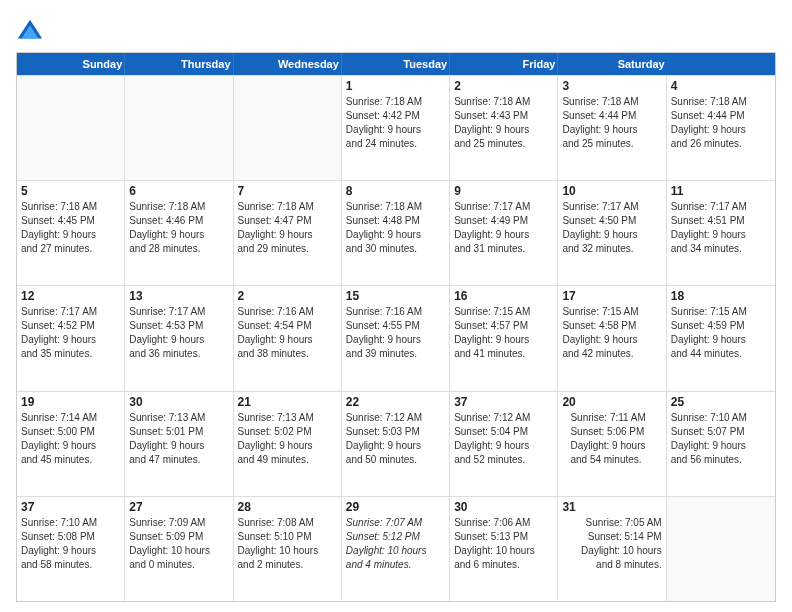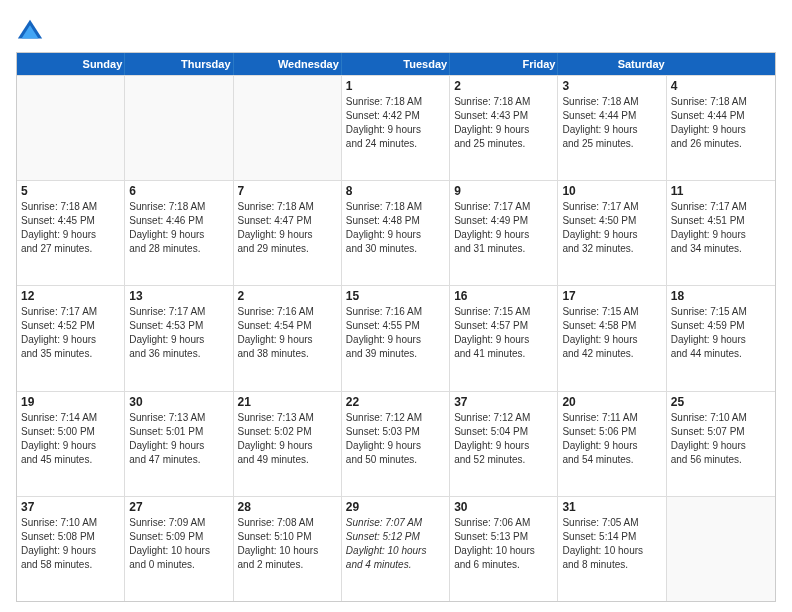--- a/index.html
+++ b/index.html
@@ -306,21 +306,21 @@
           </div>
           <div class="cal-cell">
             <span class="day-num">37</span>
             <div class="day-info" style="white-space: pre-line;">Sunrise: 7:12 AM
 Sunset: 5:04 PM
 Daylight: 9 hours
 and 52 minutes.</div>
           </div>
           <div class="cal-cell">
             <span class="day-num">20</span>
-            <div class="day-info" style="white-space: pre-line;">Sunrise: 7:11 AM
+            <div class="day-info" style="white-space: pre-line; margin-left: 8px;">Sunrise: 7:11 AM
 Sunset: 5:06 PM
 Daylight: 9 hours
 and 54 minutes.</div>
           </div>
           <div class="cal-cell">
             <span class="day-num">25</span>
             <div class="day-info" style="white-space: pre-line;">Sunrise: 7:10 AM
 Sunset: 5:07 PM
 Daylight: 9 hours
 and 56 minutes.</div>
@@ -357,21 +357,21 @@
           </div>
           <div class="cal-cell">
             <span class="day-num">30</span>
             <div class="day-info" style="white-space: pre-line;">Sunrise: 7:06 AM
 Sunset: 5:13 PM
 Daylight: 10 hours
 and 6 minutes.</div>
           </div>
           <div class="cal-cell">
             <span class="day-num">31</span>
-            <div class="day-info" style="white-space: pre-line;">Sunrise: 7:05 AM
+            <div class="day-info" style="white-space: pre-line; text-align: right;">Sunrise: 7:05 AM
 Sunset: 5:14 PM
 Daylight: 10 hours
 and 8 minutes.</div>
           </div>
           <div class="cal-cell empty"></div>
         </div>
       </div>
   </div>
 </div>
 

